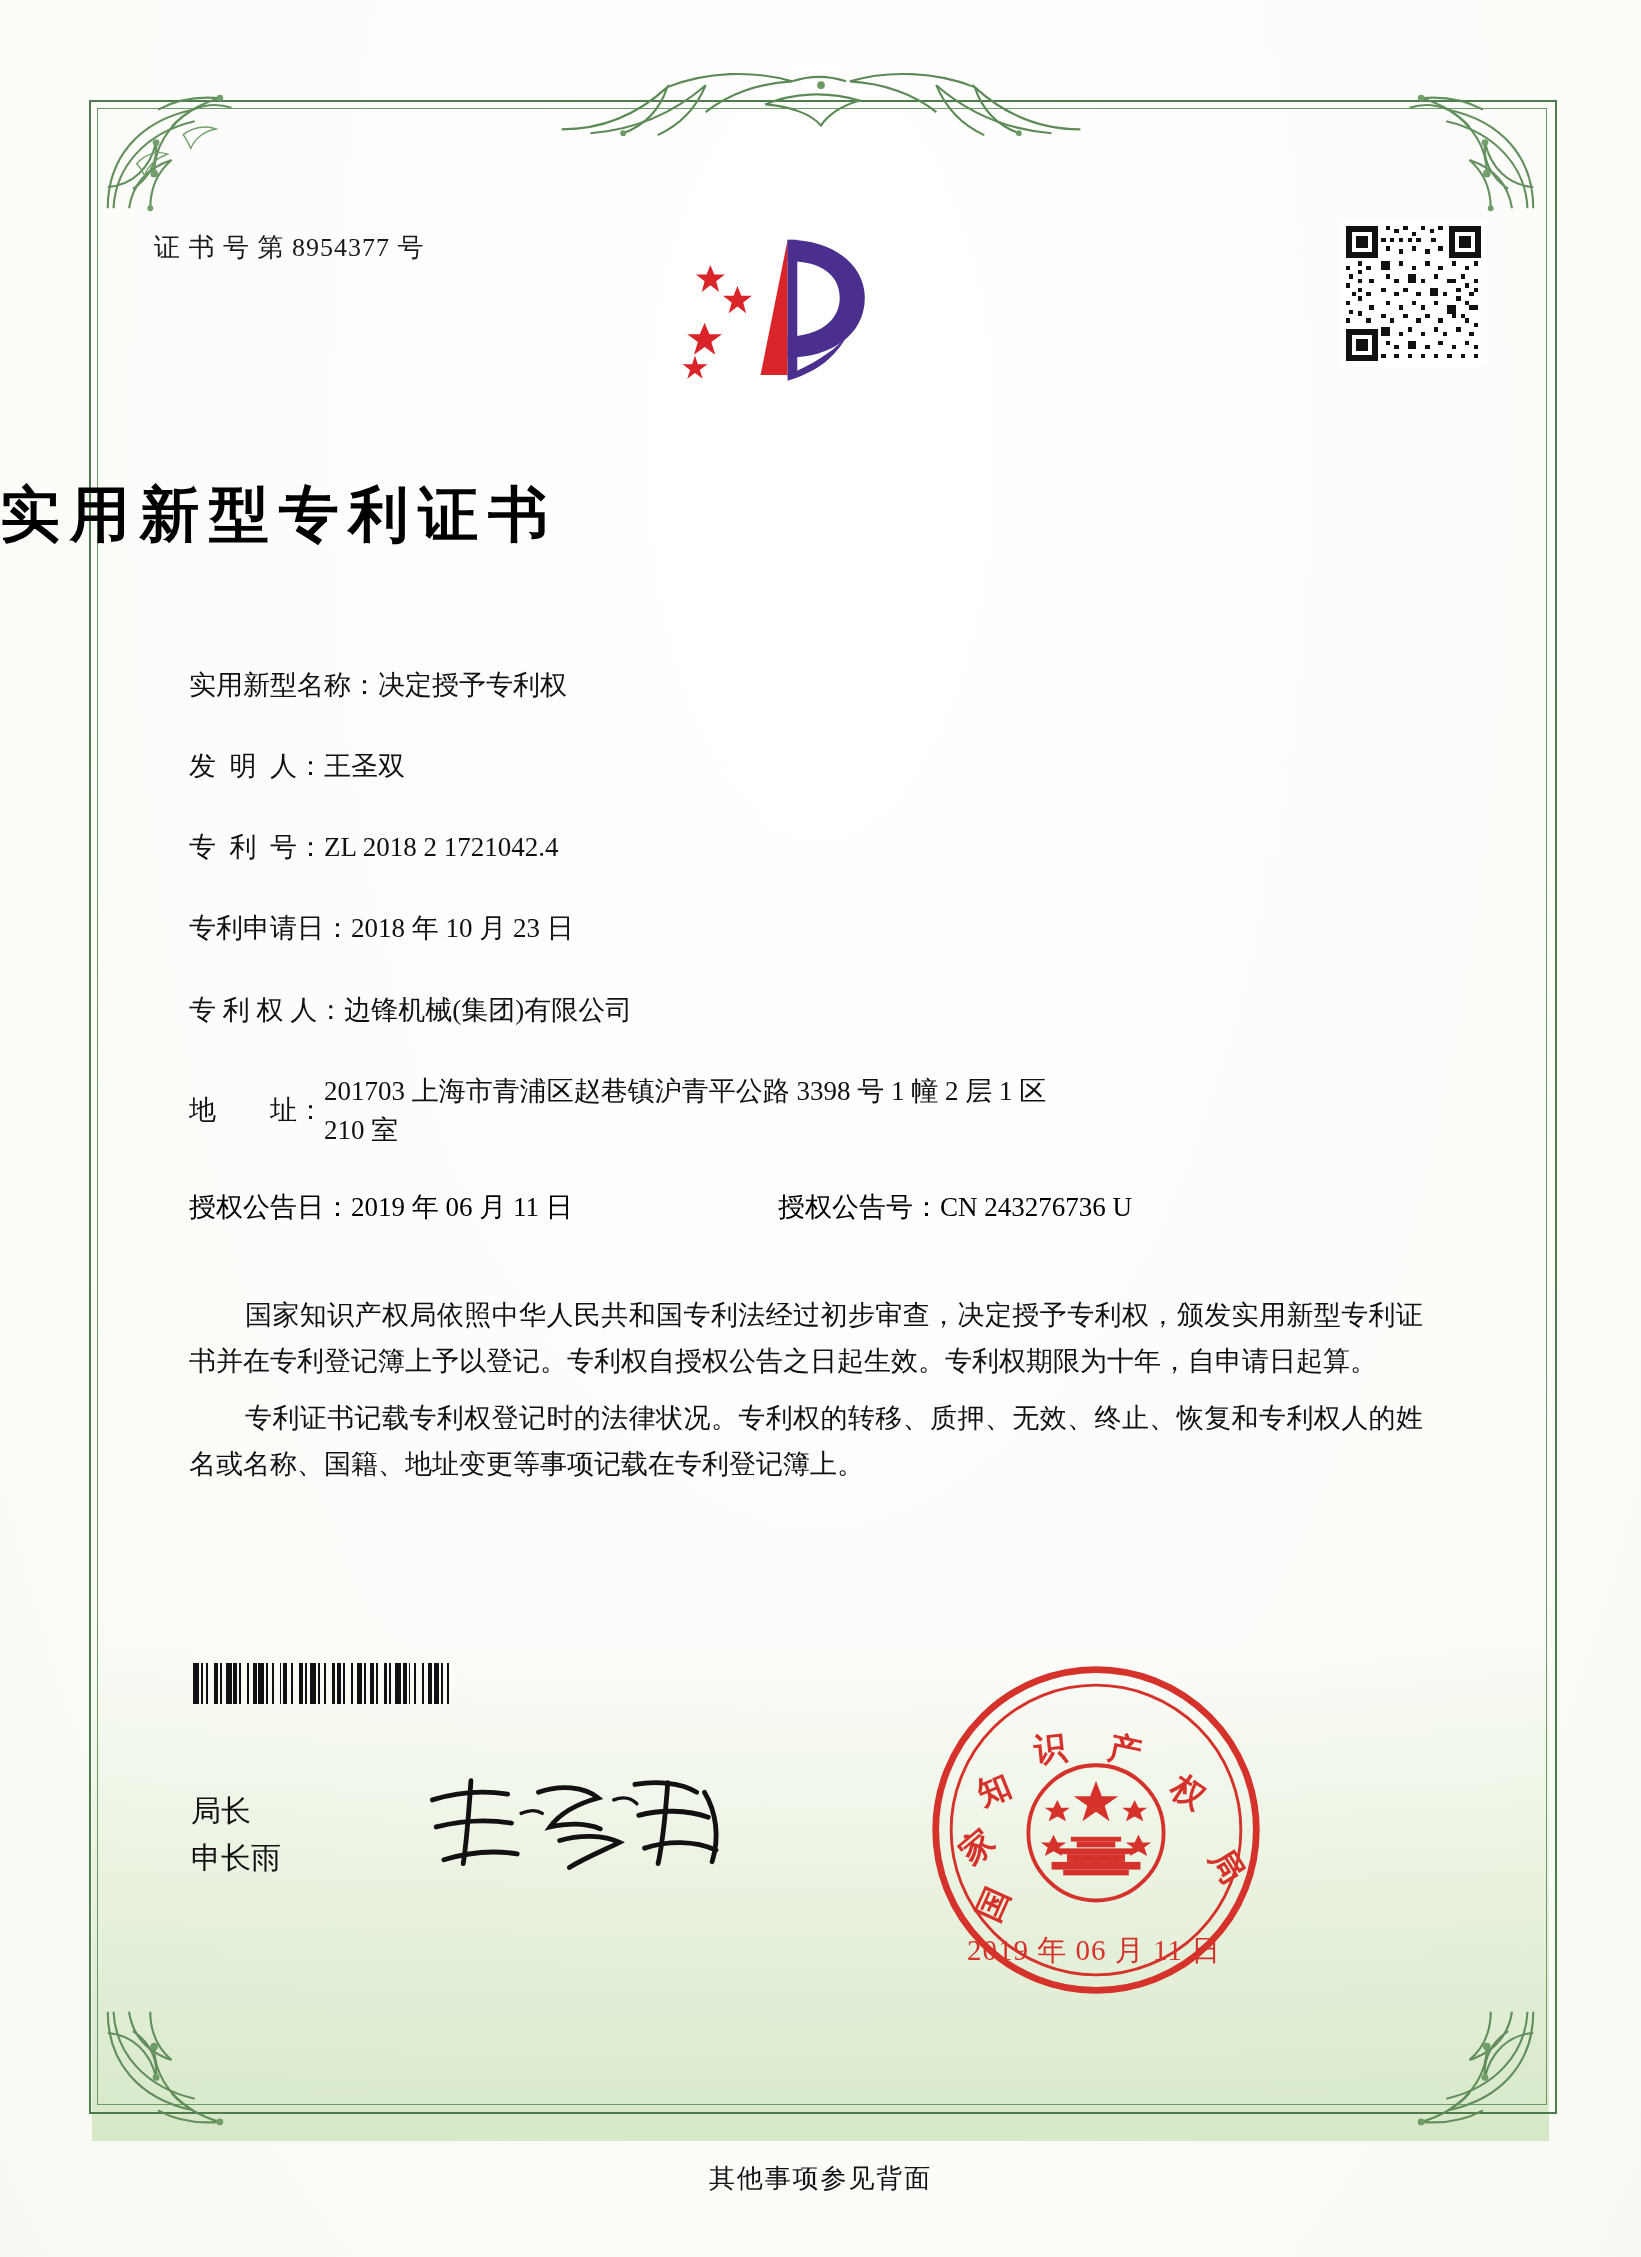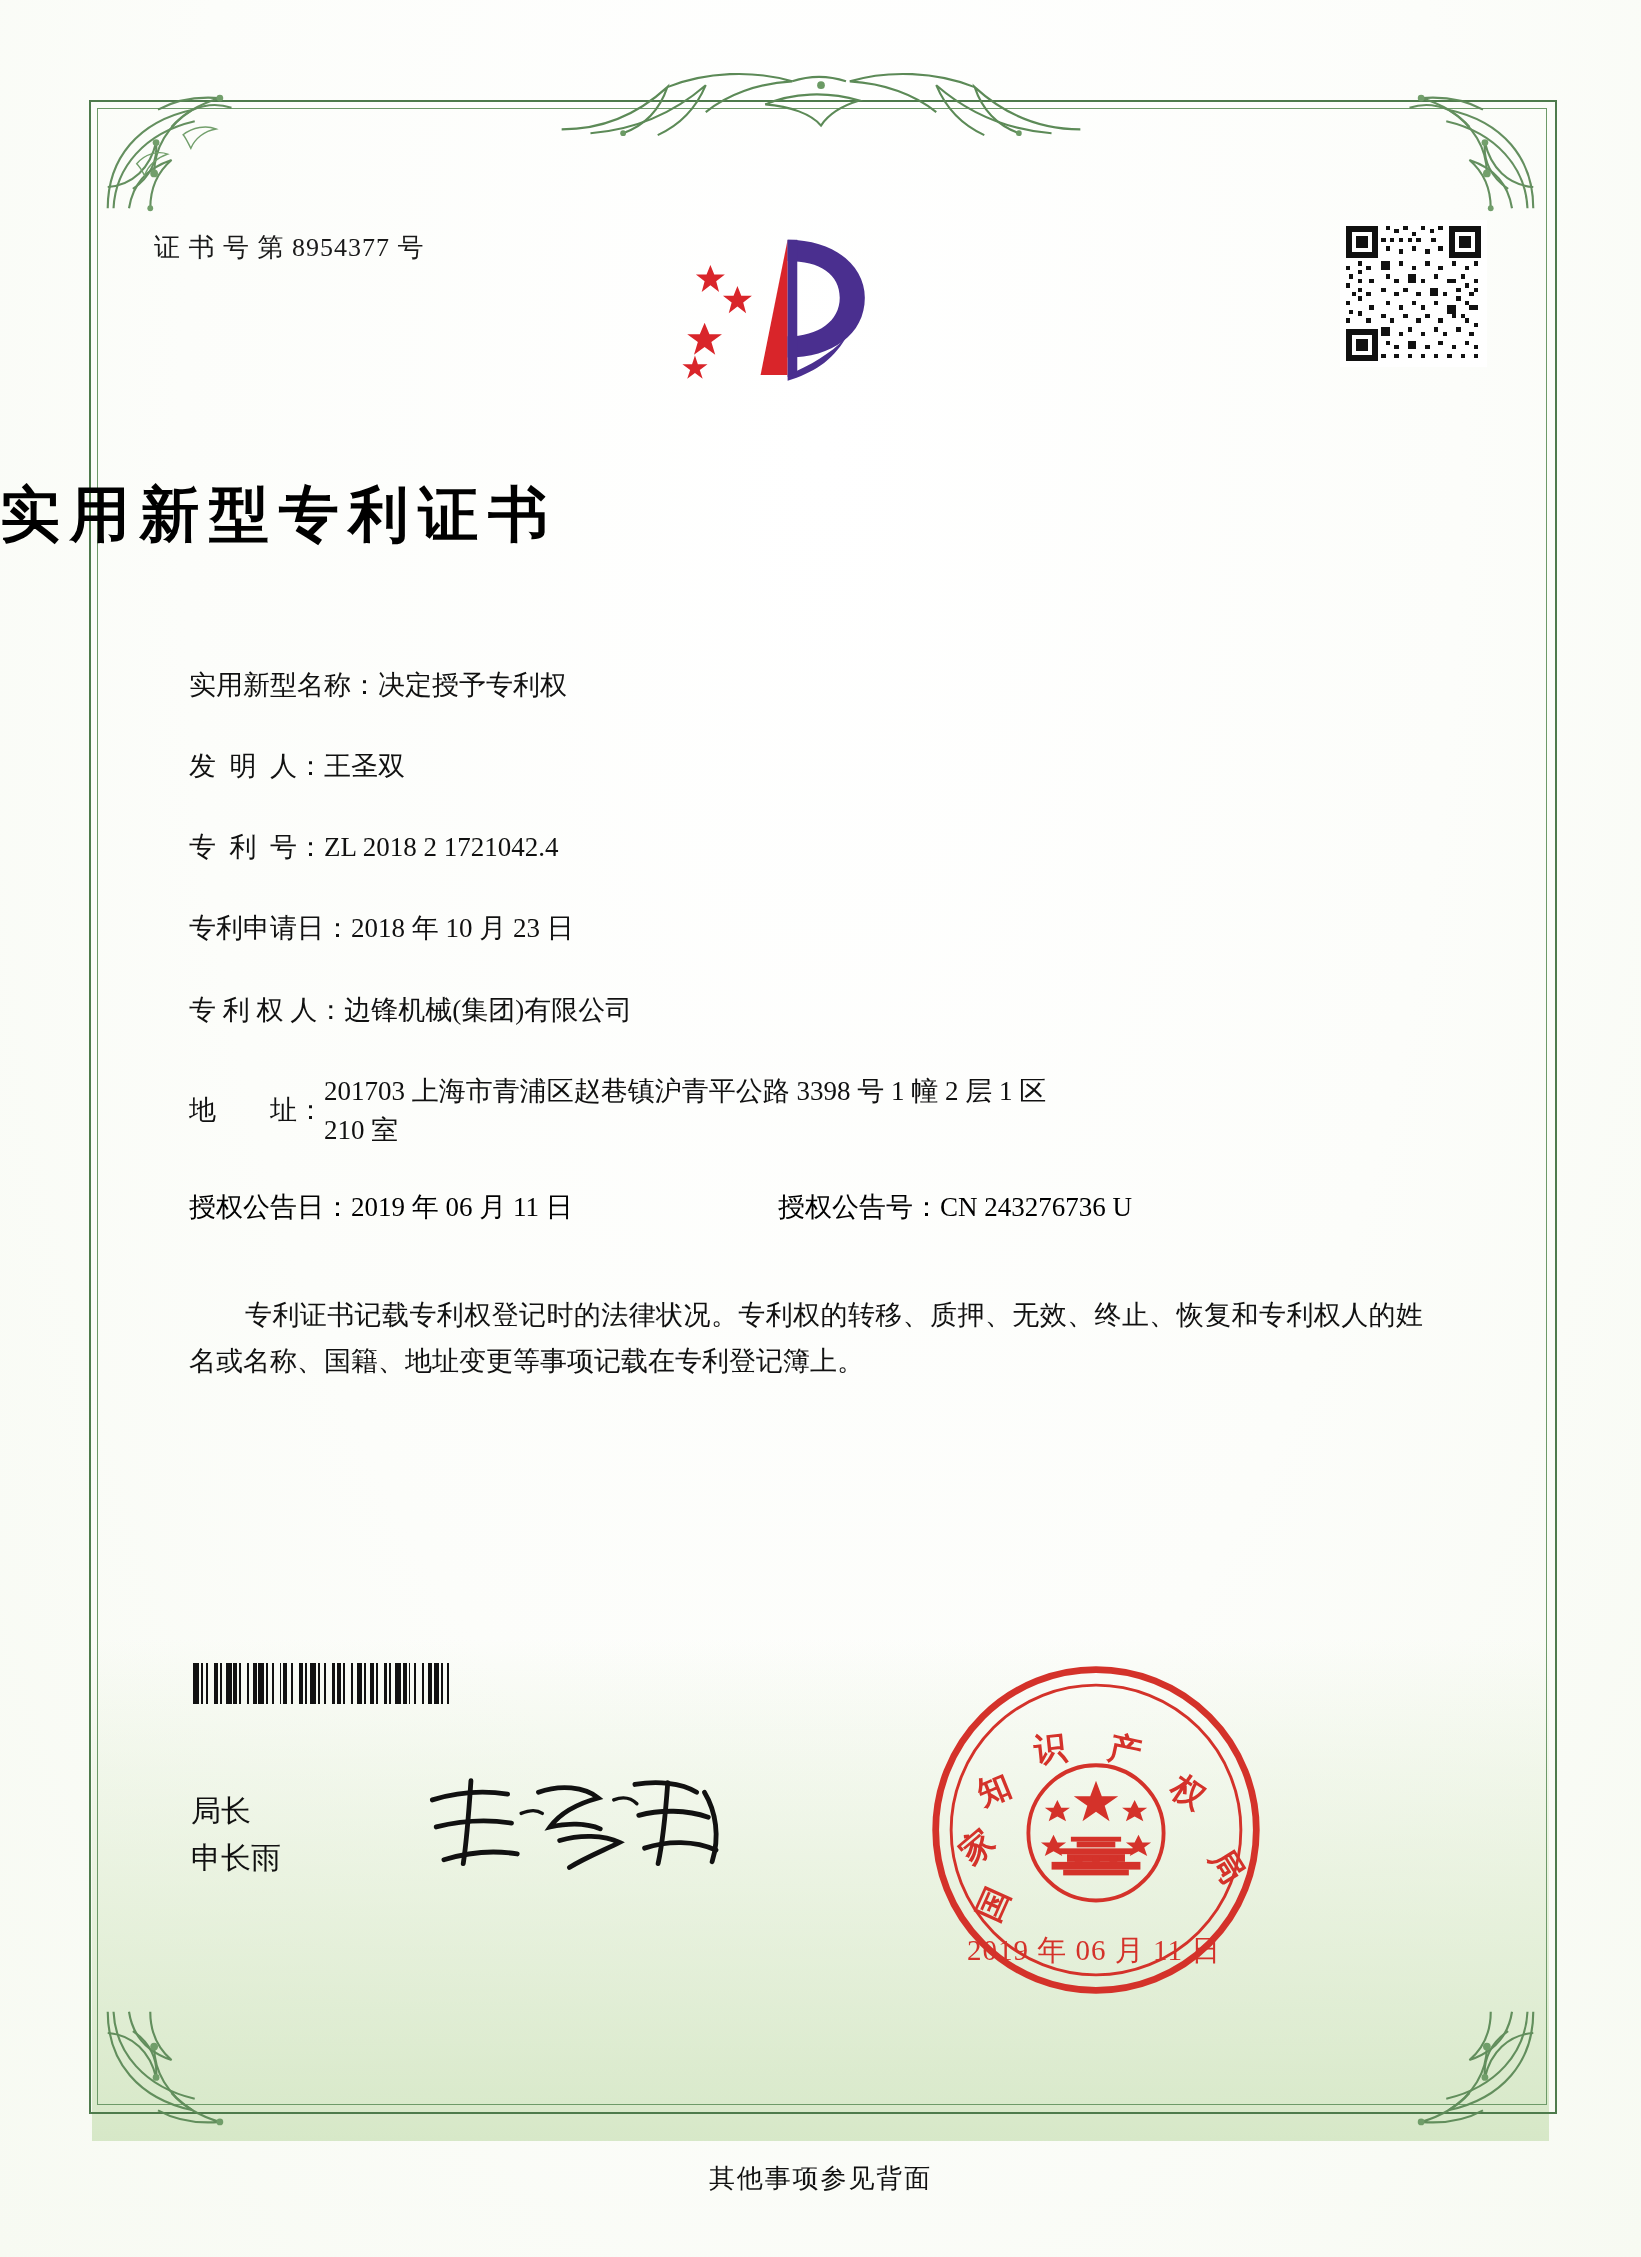--- a/index.html
+++ b/index.html
@@ -402,20 +402,21 @@
       <span class="value">201703 上海市青浦区赵巷镇沪青平公路 3398 号 1 幢 2 层 1 区
 210 室</span>
     </div>
     <div class="pub-row">
       <span class="seg1"><span>授权公告日：</span><span>2019 年 06 月 11 日</span></span>
       <span class="seg2"><span>授权公告号：</span><span>CN 243276736 U</span></span>
     </div>
   </div>
 
   <div class="paras">
+    <p>国家知识产权局依照中华人民共和国专利法经过初步审查，决定授予专利权，颁发实用新型专利证书并在专利登记簿上予以登记。专利权自授权公告之日起生效。专利权期限为十年，自申请日起算。</p>
     <p>专利证书记载专利权登记时的法律状况。专利权的转移、质押、无效、终止、恢复和专利权人的姓名或名称、国籍、地址变更等事项记载在专利登记簿上。</p>
   </div>
 
   <div class="barcode">
       <i style="width:5.8px"></i>
       <i style="width:1.9px;background:transparent"></i>
       <i style="width:1.9px"></i>
       <i style="width:3.9px;background:transparent"></i>
       <i style="width:1.9px"></i>
       <i style="width:5.8px;background:transparent"></i>

